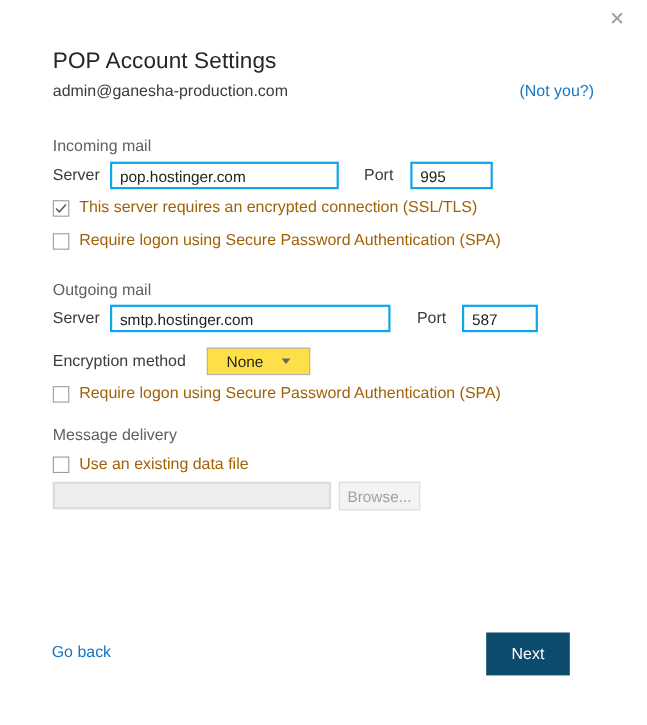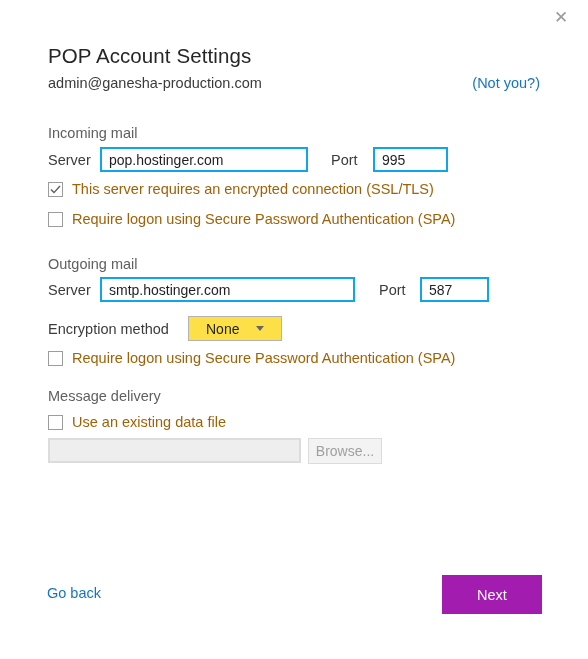--- a/index.html
+++ b/index.html
@@ -177,23 +177,23 @@
     font-size: 14.5px;
     color: #1675c0;
     text-decoration: none;
     cursor: pointer;
   }
 
   .next-btn {
     position: absolute;
     left: 442px;
     top: 575px;
-    width: 100px;
+    width: 76px;
     height: 39px;
-    background: #a21caf;
+    background: #0c4a6e;
     border: none;
     color: #ffffff;
     font-family: "Liberation Sans", sans-serif;
     font-size: 14.5px;
     cursor: pointer;
   }
 </style>
 </head>
 <body>
 

